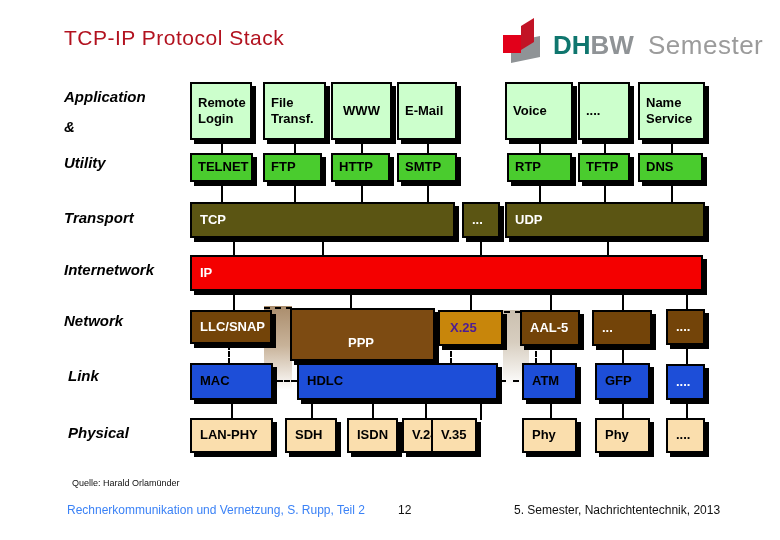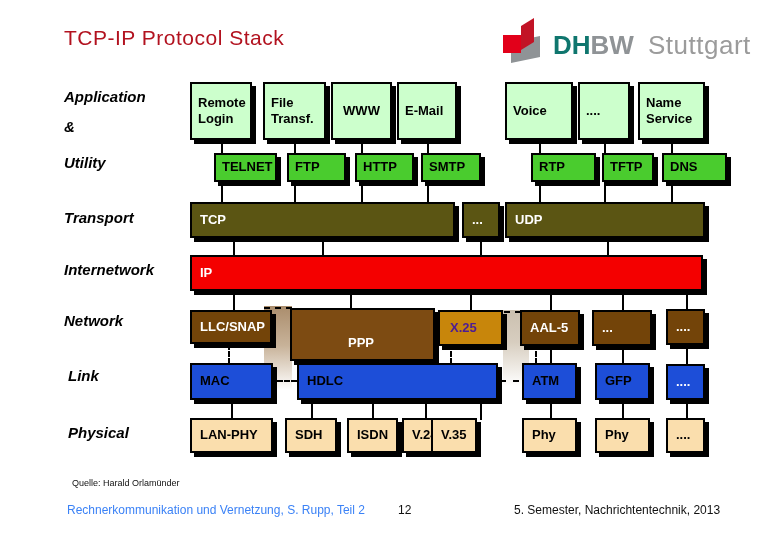--- a/index.html
+++ b/index.html
@@ -18,21 +18,21 @@
   
   .layer{position:absolute;font-size:15px;font-weight:bold;font-style:italic;color:#000;}
 
   
   .box{position:absolute;box-sizing:border-box;border:2px solid #000;box-shadow:4px 4px 0 #000;
        display:flex;align-items:center;padding-left:6px;font-size:13px;font-weight:bold;
        line-height:1.25;color:#000;z-index:2;}
   .ctr{justify-content:center;padding-left:0;}
   .wt{color:#fff;}
   .c-app{background:#ccffcc;}
-  .c-util{background:#4acc2e;margin-left:24px;}
+  .c-util{background:#4acc2e;}
   .c-olive{background:#5b5513;color:#fff;padding-left:8px;}
   .c-ip{background:#f40000;color:#fff;padding-left:8px;}
   .c-brown{background:#734409;color:#fff;padding-left:8px;}
   .c-ppp{background:#7d4b12;color:#fff;align-items:flex-end;padding-bottom:8px;padding-left:56px;}
   .c-x25{background:#c8860b;color:#4c1d95;padding-left:10px;text-align:right;}
   .c-orange{background:#1d4ed8;padding-left:8px;}
   .c-tan{background:#fadead;padding-left:8px;}
 
   
   .vline{position:absolute;width:2px;background:#000;z-index:1;}
@@ -62,21 +62,21 @@
   <div class="logo-mark">
     <svg width="44" height="50" viewBox="0 0 44 50">
       <polygon points="10,28 39,22 39,43 10,49" fill="#8f9396"></polygon>
       <rect x="2" y="21" width="18" height="18" fill="#e2001a"></rect>
       <polygon points="20,12 33,4 33,28 20,36" fill="#c21426"></polygon>
     </svg>
   </div>
   <div class="logo-text">
     <span class="logo-dh">DH</span><span class="logo-bw">BW</span>
   </div>
-  <div class="logo-city">Stuttgart</div>
+  <div class="logo-city">Semester</div>
 
   <div class="layer" style="left:64px;top:88px">Application</div>
   <div class="layer" style="left:64px;top:118px">&amp;</div>
   <div class="layer" style="left:64px;top:154px">Utility</div>
   <div class="layer" style="left:64px;top:209px">Transport</div>
   <div class="layer" style="left:64px;top:261px">Internetwork</div>
   <div class="layer" style="left:64px;top:312px">Network</div>
   <div class="layer" style="left:68px;top:367px">Link</div>
   <div class="layer" style="left:68px;top:424px">Physical</div>
 

